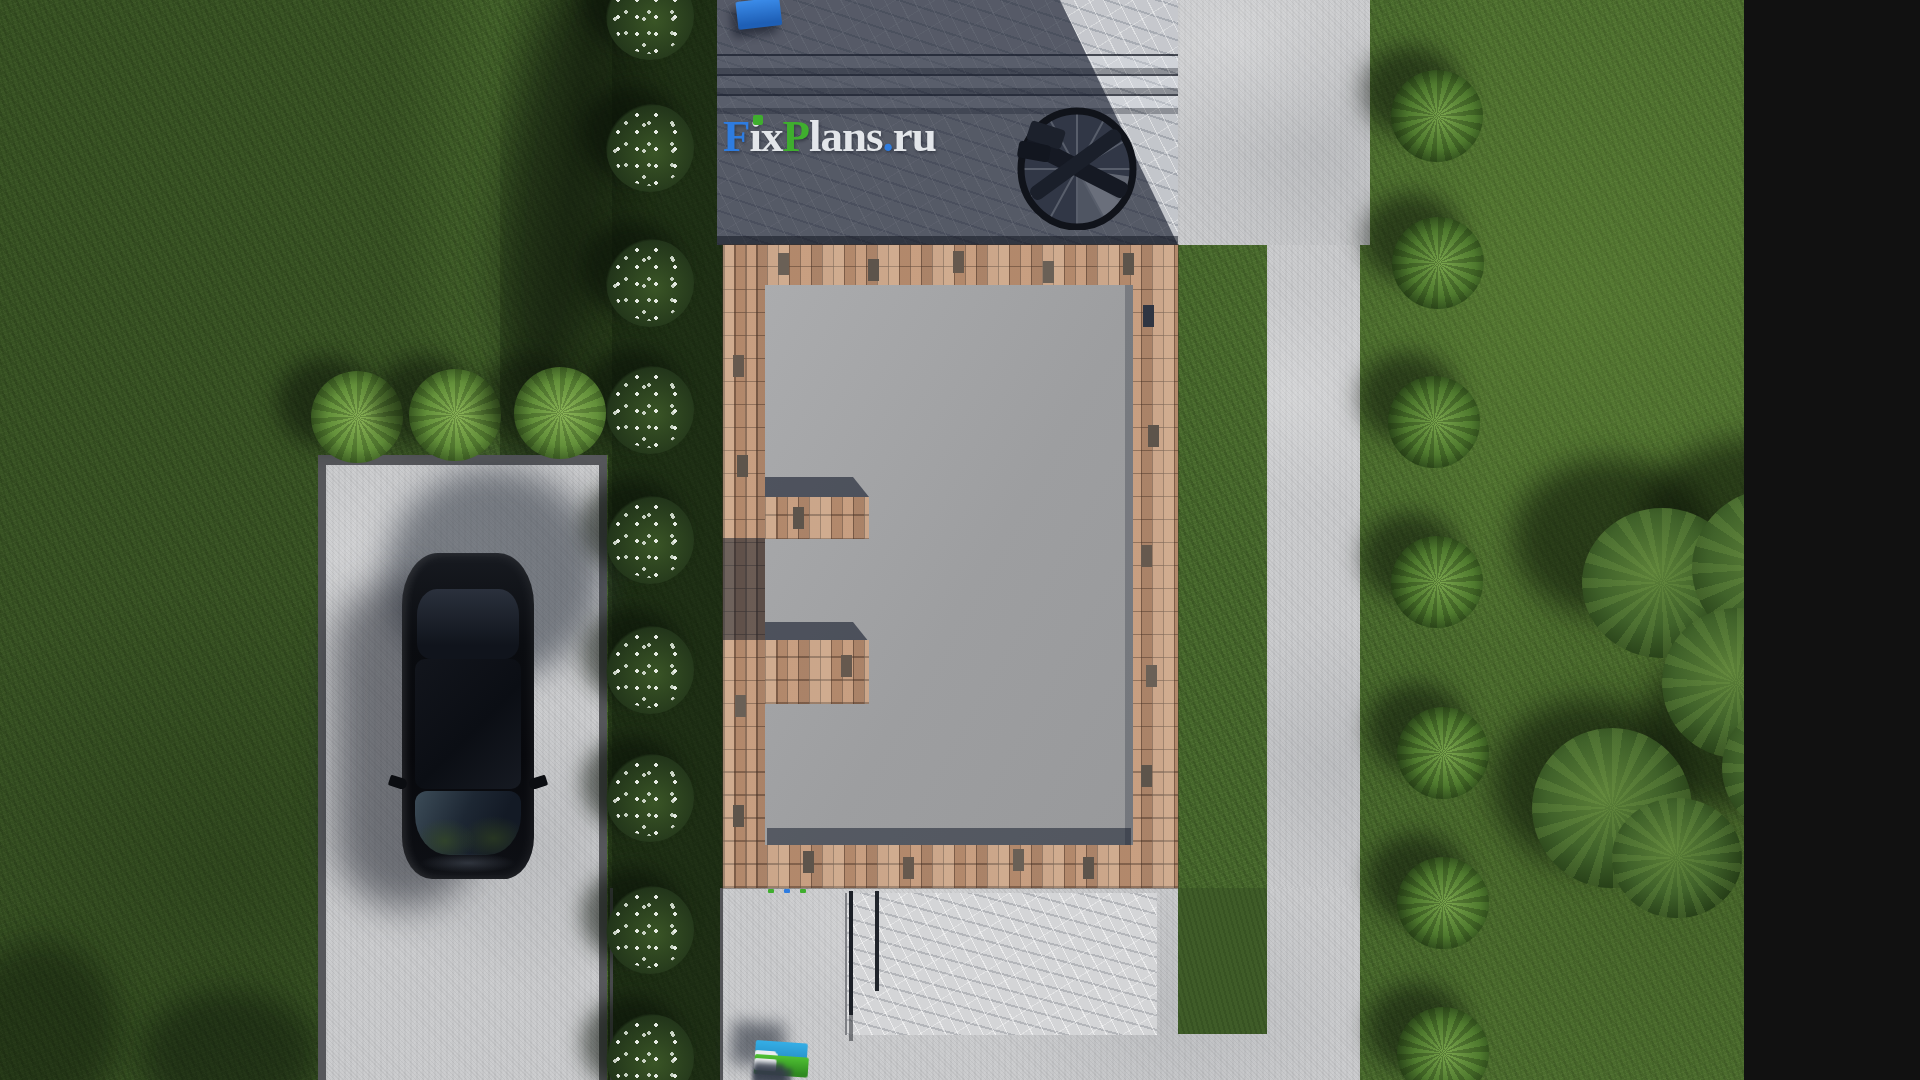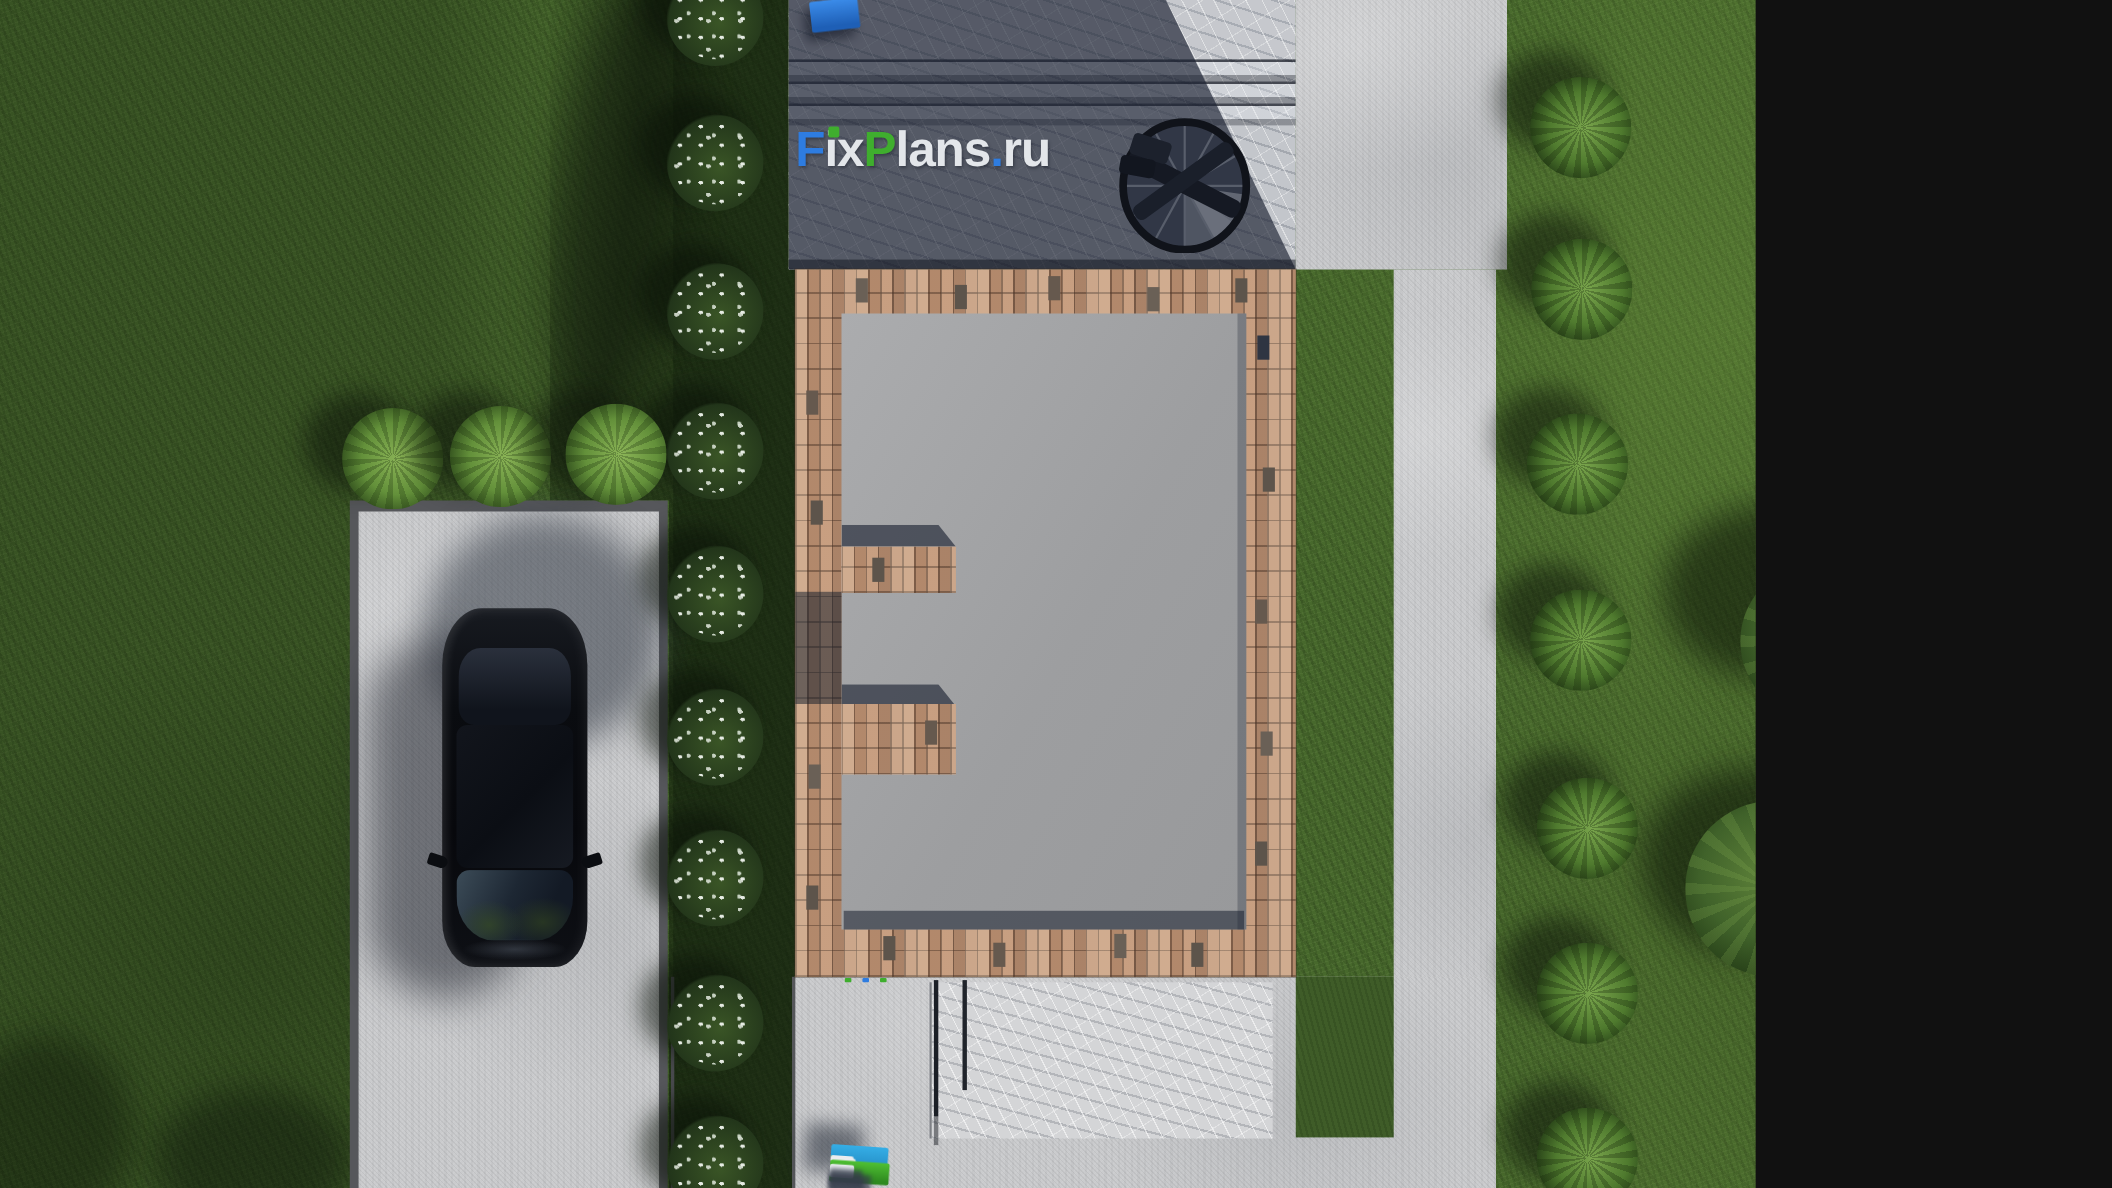--- a/index.html
+++ b/index.html
@@ -1,17 +1,17 @@
 <!DOCTYPE html>
 <html><head>
 <meta charset="utf-8">
 <style>
   html,body{margin:0;padding:0;background:#111;}
-  #stage{position:relative;width:1596px;height:1080px;overflow:hidden;
-         font-family:Liberation Sans, sans-serif;}
+  #stage{position:relative;width:1744px;height:1080px;overflow:hidden;
+         font-family:Liberation Serif, serif;}
   #stage i{display:block;position:absolute;}
   .abs{position:absolute;}
 
   
   .lawn{left:0;top:0;width:1920px;height:1080px;background-color:#47682c;
     background-image:
       radial-gradient(700px 500px at 82% 28%, rgba(110,150,60,.22), transparent 70%),
       radial-gradient(600px 520px at 88% 78%, rgba(30,50,15,.22), transparent 70%),
       radial-gradient(500px 400px at 12% 80%, rgba(25,42,14,.25), transparent 70%),
       repeating-linear-gradient(75deg, rgba(18,36,9,.14) 0 2px, transparent 2px 5px),

